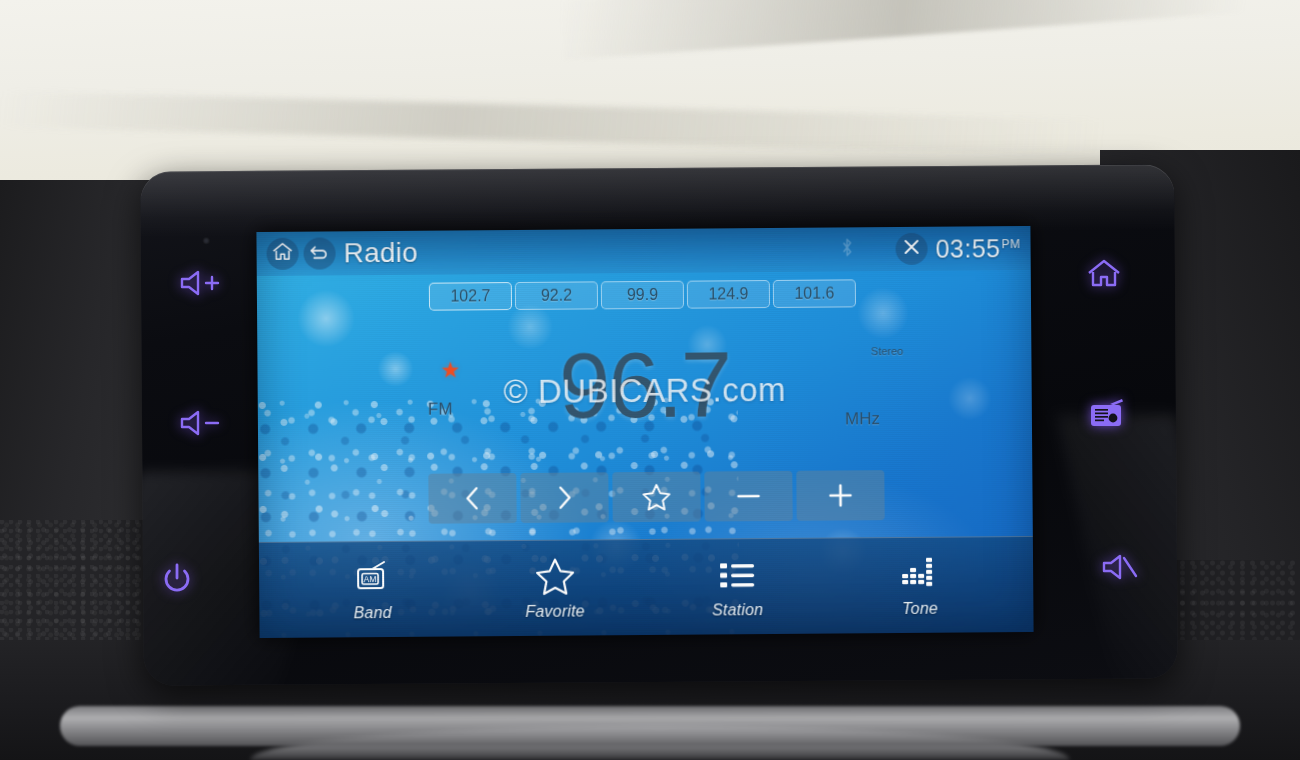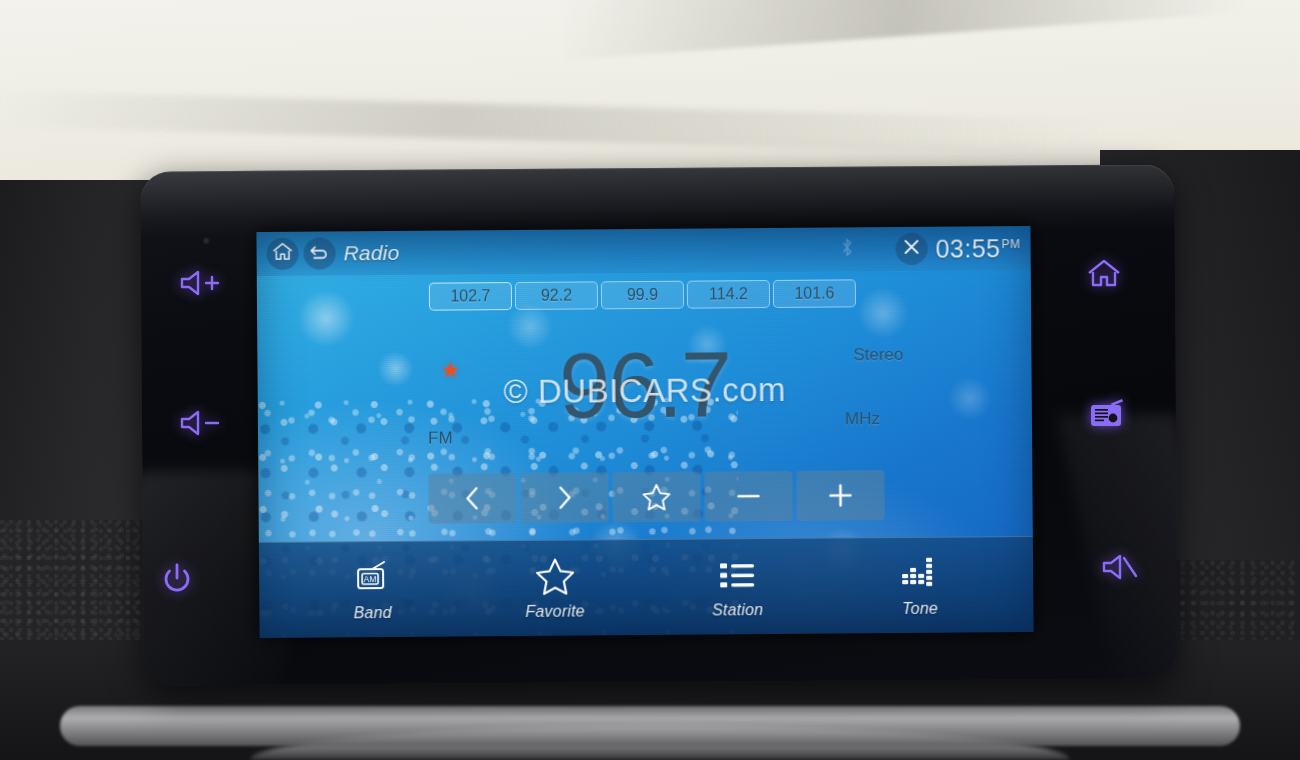--- a/index.html
+++ b/index.html
@@ -160,23 +160,22 @@
     display:flex; align-items:center; padding:0 10px;
     backdrop-filter:blur(2px);
   }
   .circ-btn {
     width:32px; height:32px; border-radius:50%;
     background:rgba(30,70,110,.42);
     display:flex; align-items:center; justify-content:center;
     flex:0 0 auto;
   }
   .sb-title {
-    color:#f2f8fc; font-size:21px; margin-left:8px; letter-spacing:.2px;
+    color:#f2f8fc; font-size:28px; margin-left:8px; letter-spacing:.2px;
     text-shadow:0 1px 2px rgba(0,0,0,.35);
-    font-style:italic;
   }
   .sb-spacer { flex:1 1 auto; }
   .bt-icon { color:rgba(180,215,240,.40); margin-right:42px; }
   .sb-time {
     color:#f2f8fc; font-size:25px; margin-left:8px; letter-spacing:.5px;
     text-shadow:0 1px 2px rgba(0,0,0,.35); display:flex; align-items:baseline;
   }
   .sb-ampm { font-size:12px; margin-left:1px; align-self:flex-start; margin-top:3px; }
 
   
@@ -197,30 +196,30 @@
     border-color:rgba(245,252,255,.75);
   }
 
   
   .freq-area { position:absolute; inset:0; z-index:18; }
   .star-fav {
     position:absolute; left:183px; top:127px; color:#f04e23; font-size:22px;
     text-shadow:0 0 4px rgba(240,78,35,.5);
   }
   .fm-label {
-    position:absolute; left:170px; top:198px; color:#2b4f6b; font-size:17px;
+    position:absolute; left:170px; top:169px; color:#2b4f6b; font-size:17px;
     text-shadow:0 1px 1px rgba(255,255,255,.22);
   }
   .freq-big {
     position:absolute; left:0; right:0; top:110px; text-align:center;
     color:#33566f; font-size:92px; font-weight:400; line-height:1;
     letter-spacing:-2px; text-shadow:0 2px 4px rgba(255,255,255,.18);
   }
   .stereo-label {
-    position:absolute; right:128px; top:118px; color:#2b4f6b; font-size:17px;
+    position:absolute; right:128px; top:118px; color:#2b4f6b; font-size:11px;
     text-shadow:0 1px 1px rgba(255,255,255,.22);
   }
   .mhz-label {
     position:absolute; right:152px; top:182px; color:#2b4f6b; font-size:17px;
     text-shadow:0 1px 1px rgba(255,255,255,.22);
   }
 
   
   .watermark {
     position:absolute; left:0; right:0; top:143px; z-index:30;
@@ -387,21 +386,21 @@
     <div class="sb-time">
       <span>03:55</span>
       <span class="sb-ampm">PM</span>
     </div>
   </div>
 
   <div class="presets">
     <div class="preset active">102.7</div>
     <div class="preset">92.2</div>
     <div class="preset">99.9</div>
-    <div class="preset">114.2</div>
+    <div class="preset">124.9</div>
     <div class="preset">101.6</div>
   </div>
 
   <div class="freq-area">
     <div class="star-fav">★</div>
     <div class="fm-label">FM</div>
     <div class="freq-big">96.7</div>
     <div class="stereo-label">Stereo</div>
     <div class="mhz-label">MHz</div>
   </div>

